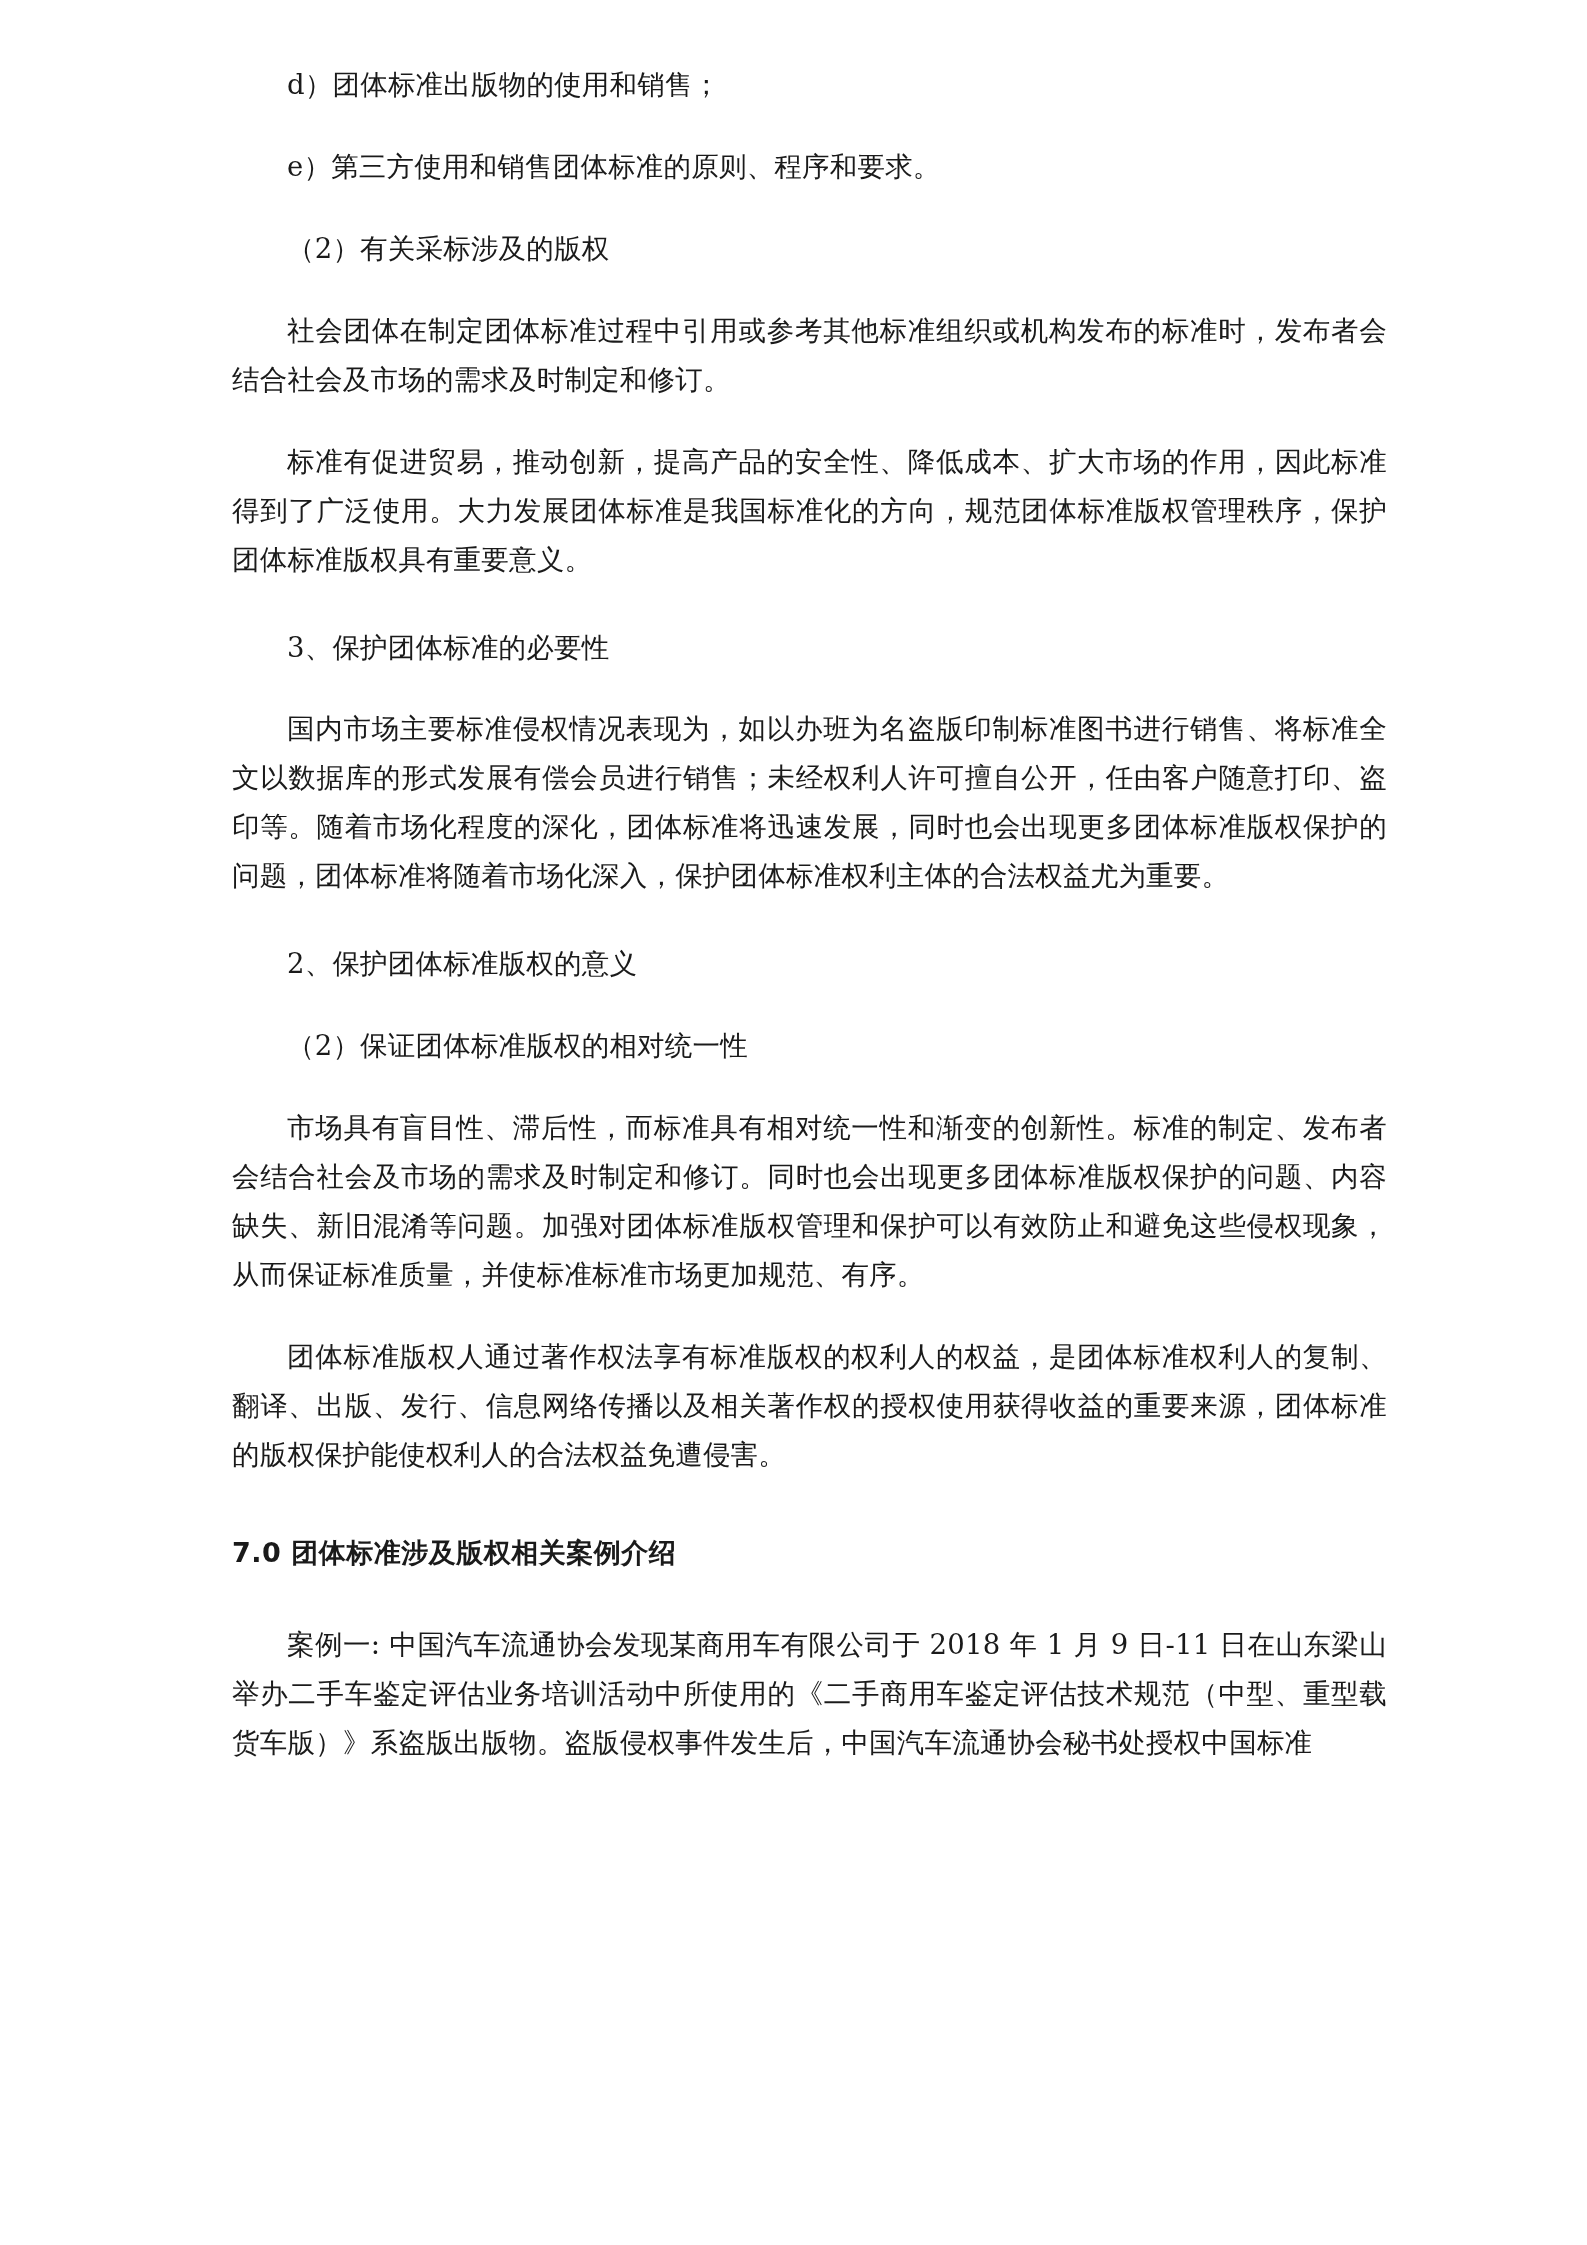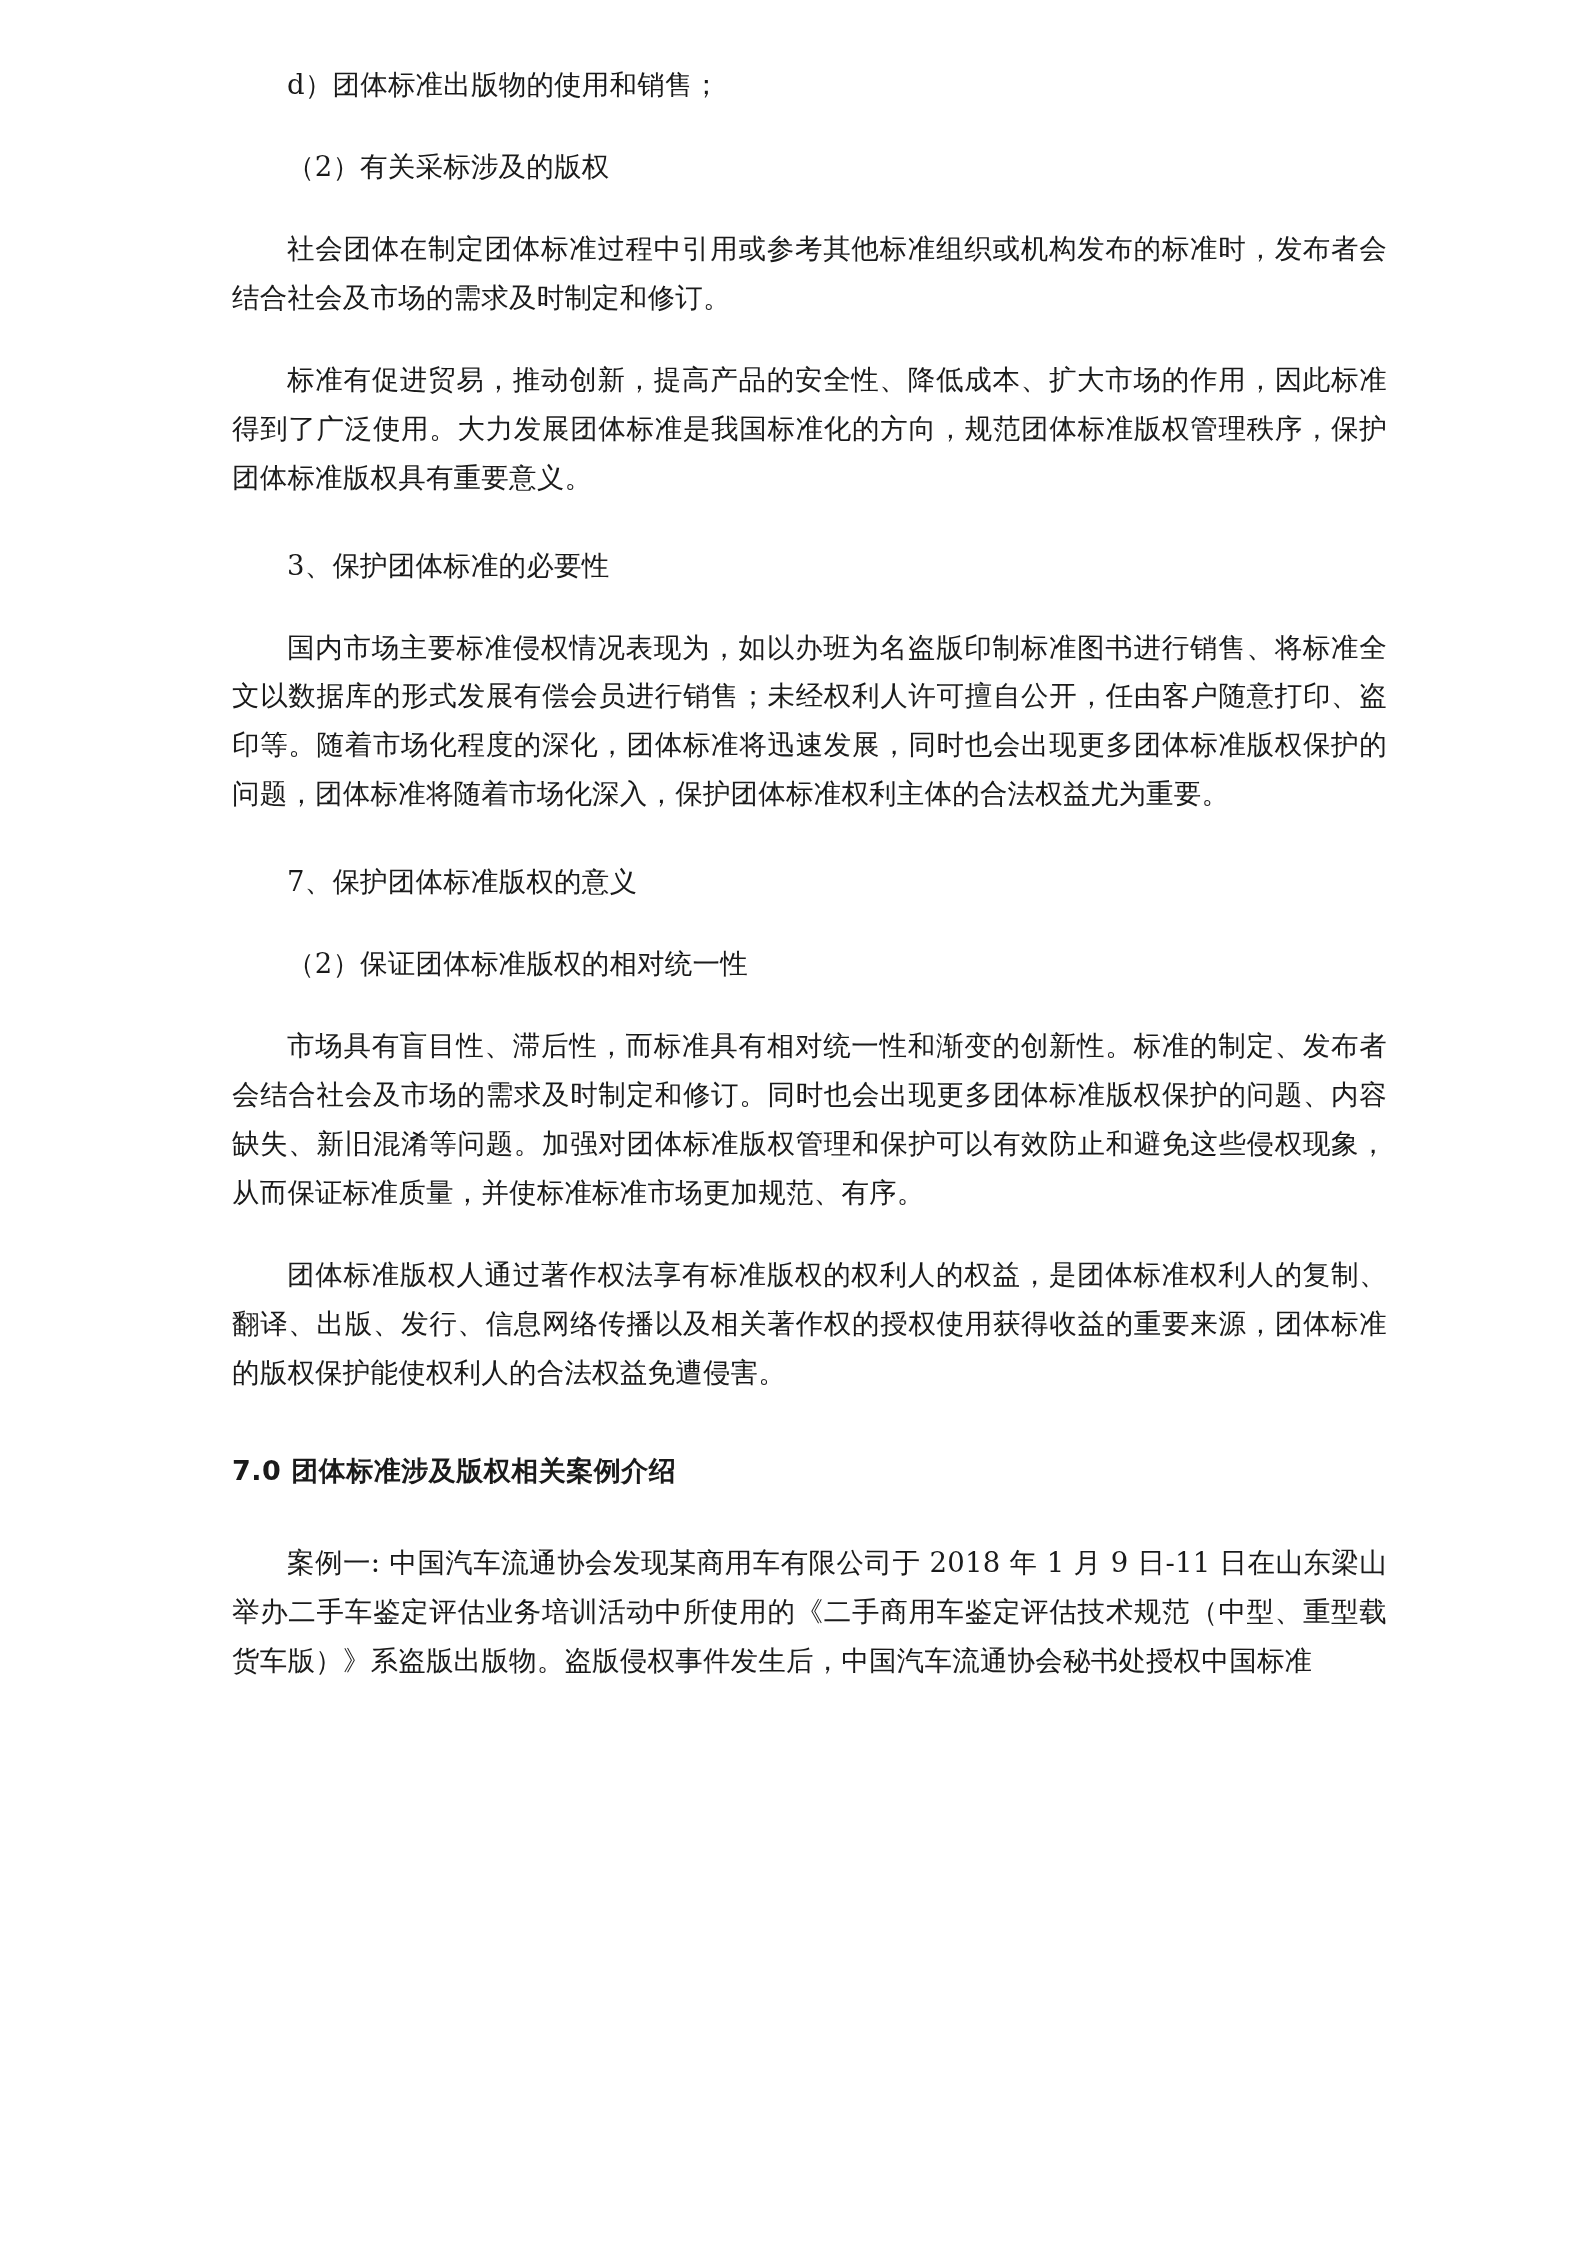--- a/index.html
+++ b/index.html
@@ -60,37 +60,38 @@
   .spacer-sm { height: 6px; }
 </style>
 </head>
 <body>
 
 <div class="page">
   <div class="doc-body">
 
     <p class="list-item">d）团体标准出版物的使用和销售；</p>
 
+    <p class="list-item">e）第三方使用和销售团体标准的原则、程序和要求。</p>
 
     <p class="list-item">（2）有关采标涉及的版权</p>
 
     <p class="para indent">社会团体在制定团体标准过程中引用或参考其他标准组织或机构发布的标准时，发布者会结合社会及市场的需求及时制定和修订。</p>
 
 
     <p class="para indent">标准有促进贸易，推动创新，提高产品的安全性、降低成本、扩大市场的作用，因此标准得到了广泛使用。大力发展团体标准是我国标准化的方向，规范团体标准版权管理秩序，保护团体标准版权具有重要意义。</p>
 
     <div class="spacer-sm"></div>
 
     <p class="list-item">3、保护团体标准的必要性</p>
 
     <p class="para indent">国内市场主要标准侵权情况表现为，如以办班为名盗版印制标准图书进行销售、将标准全文以数据库的形式发展有偿会员进行销售；未经权利人许可擅自公开，任由客户随意打印、盗印等。随着市场化程度的深化，团体标准将迅速发展，同时也会出现更多团体标准版权保护的问题，团体标准将随着市场化深入，保护团体标准权利主体的合法权益尤为重要。</p>
 
     <div class="spacer-sm"></div>
 
-    <p class="list-item">7、保护团体标准版权的意义</p>
+    <p class="list-item">2、保护团体标准版权的意义</p>
 
     <p class="list-item">（2）保证团体标准版权的相对统一性</p>
 
     <p class="para indent">市场具有盲目性、滞后性，而标准具有相对统一性和渐变的创新性。标准的制定、发布者会结合社会及市场的需求及时制定和修订。同时也会出现更多团体标准版权保护的问题、内容缺失、新旧混淆等问题。加强对团体标准版权管理和保护可以有效防止和避免这些侵权现象，从而保证标准质量，并使标准标准市场更加规范、有序。</p>
 
 
     <p class="para indent">团体标准版权人通过著作权法享有标准版权的权利人的权益，是团体标准权利人的复制、翻译、出版、发行、信息网络传播以及相关著作权的授权使用获得收益的重要来源，团体标准的版权保护能使权利人的合法权益免遭侵害。</p>
 
     <div class="heading-block-tight">
       <h2 class="heading">7.0 团体标准涉及版权相关案例介绍</h2>

